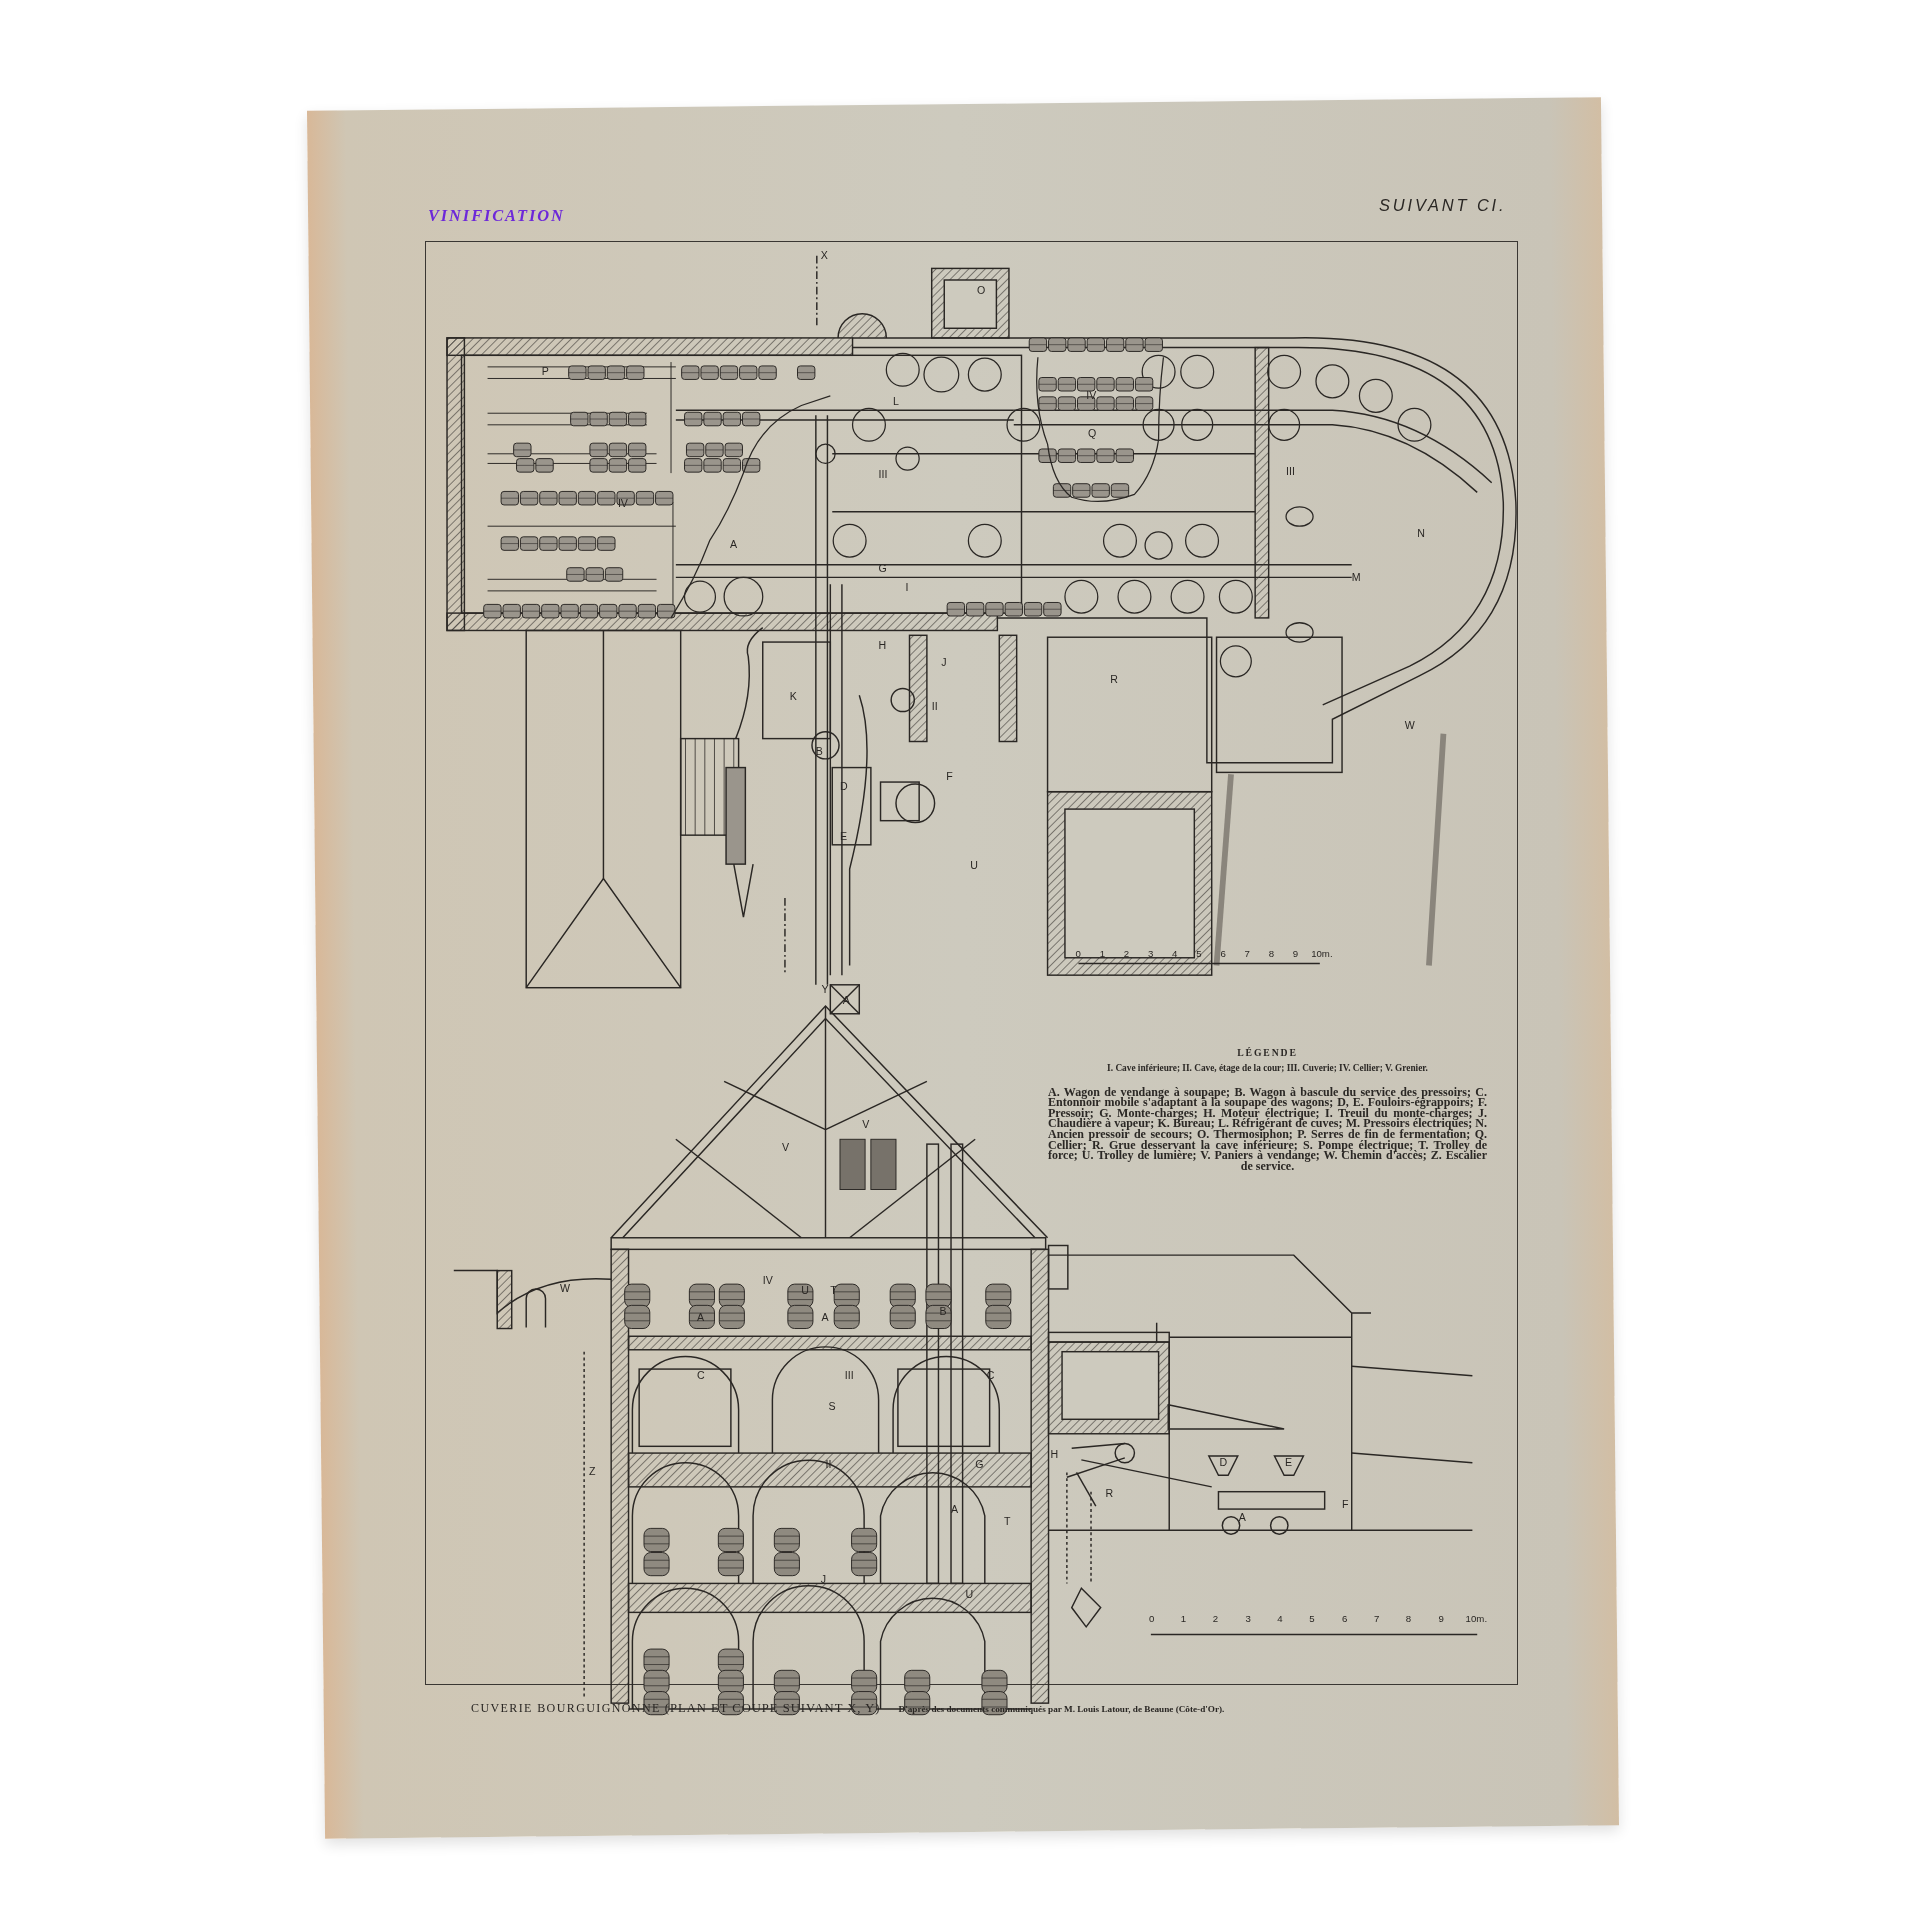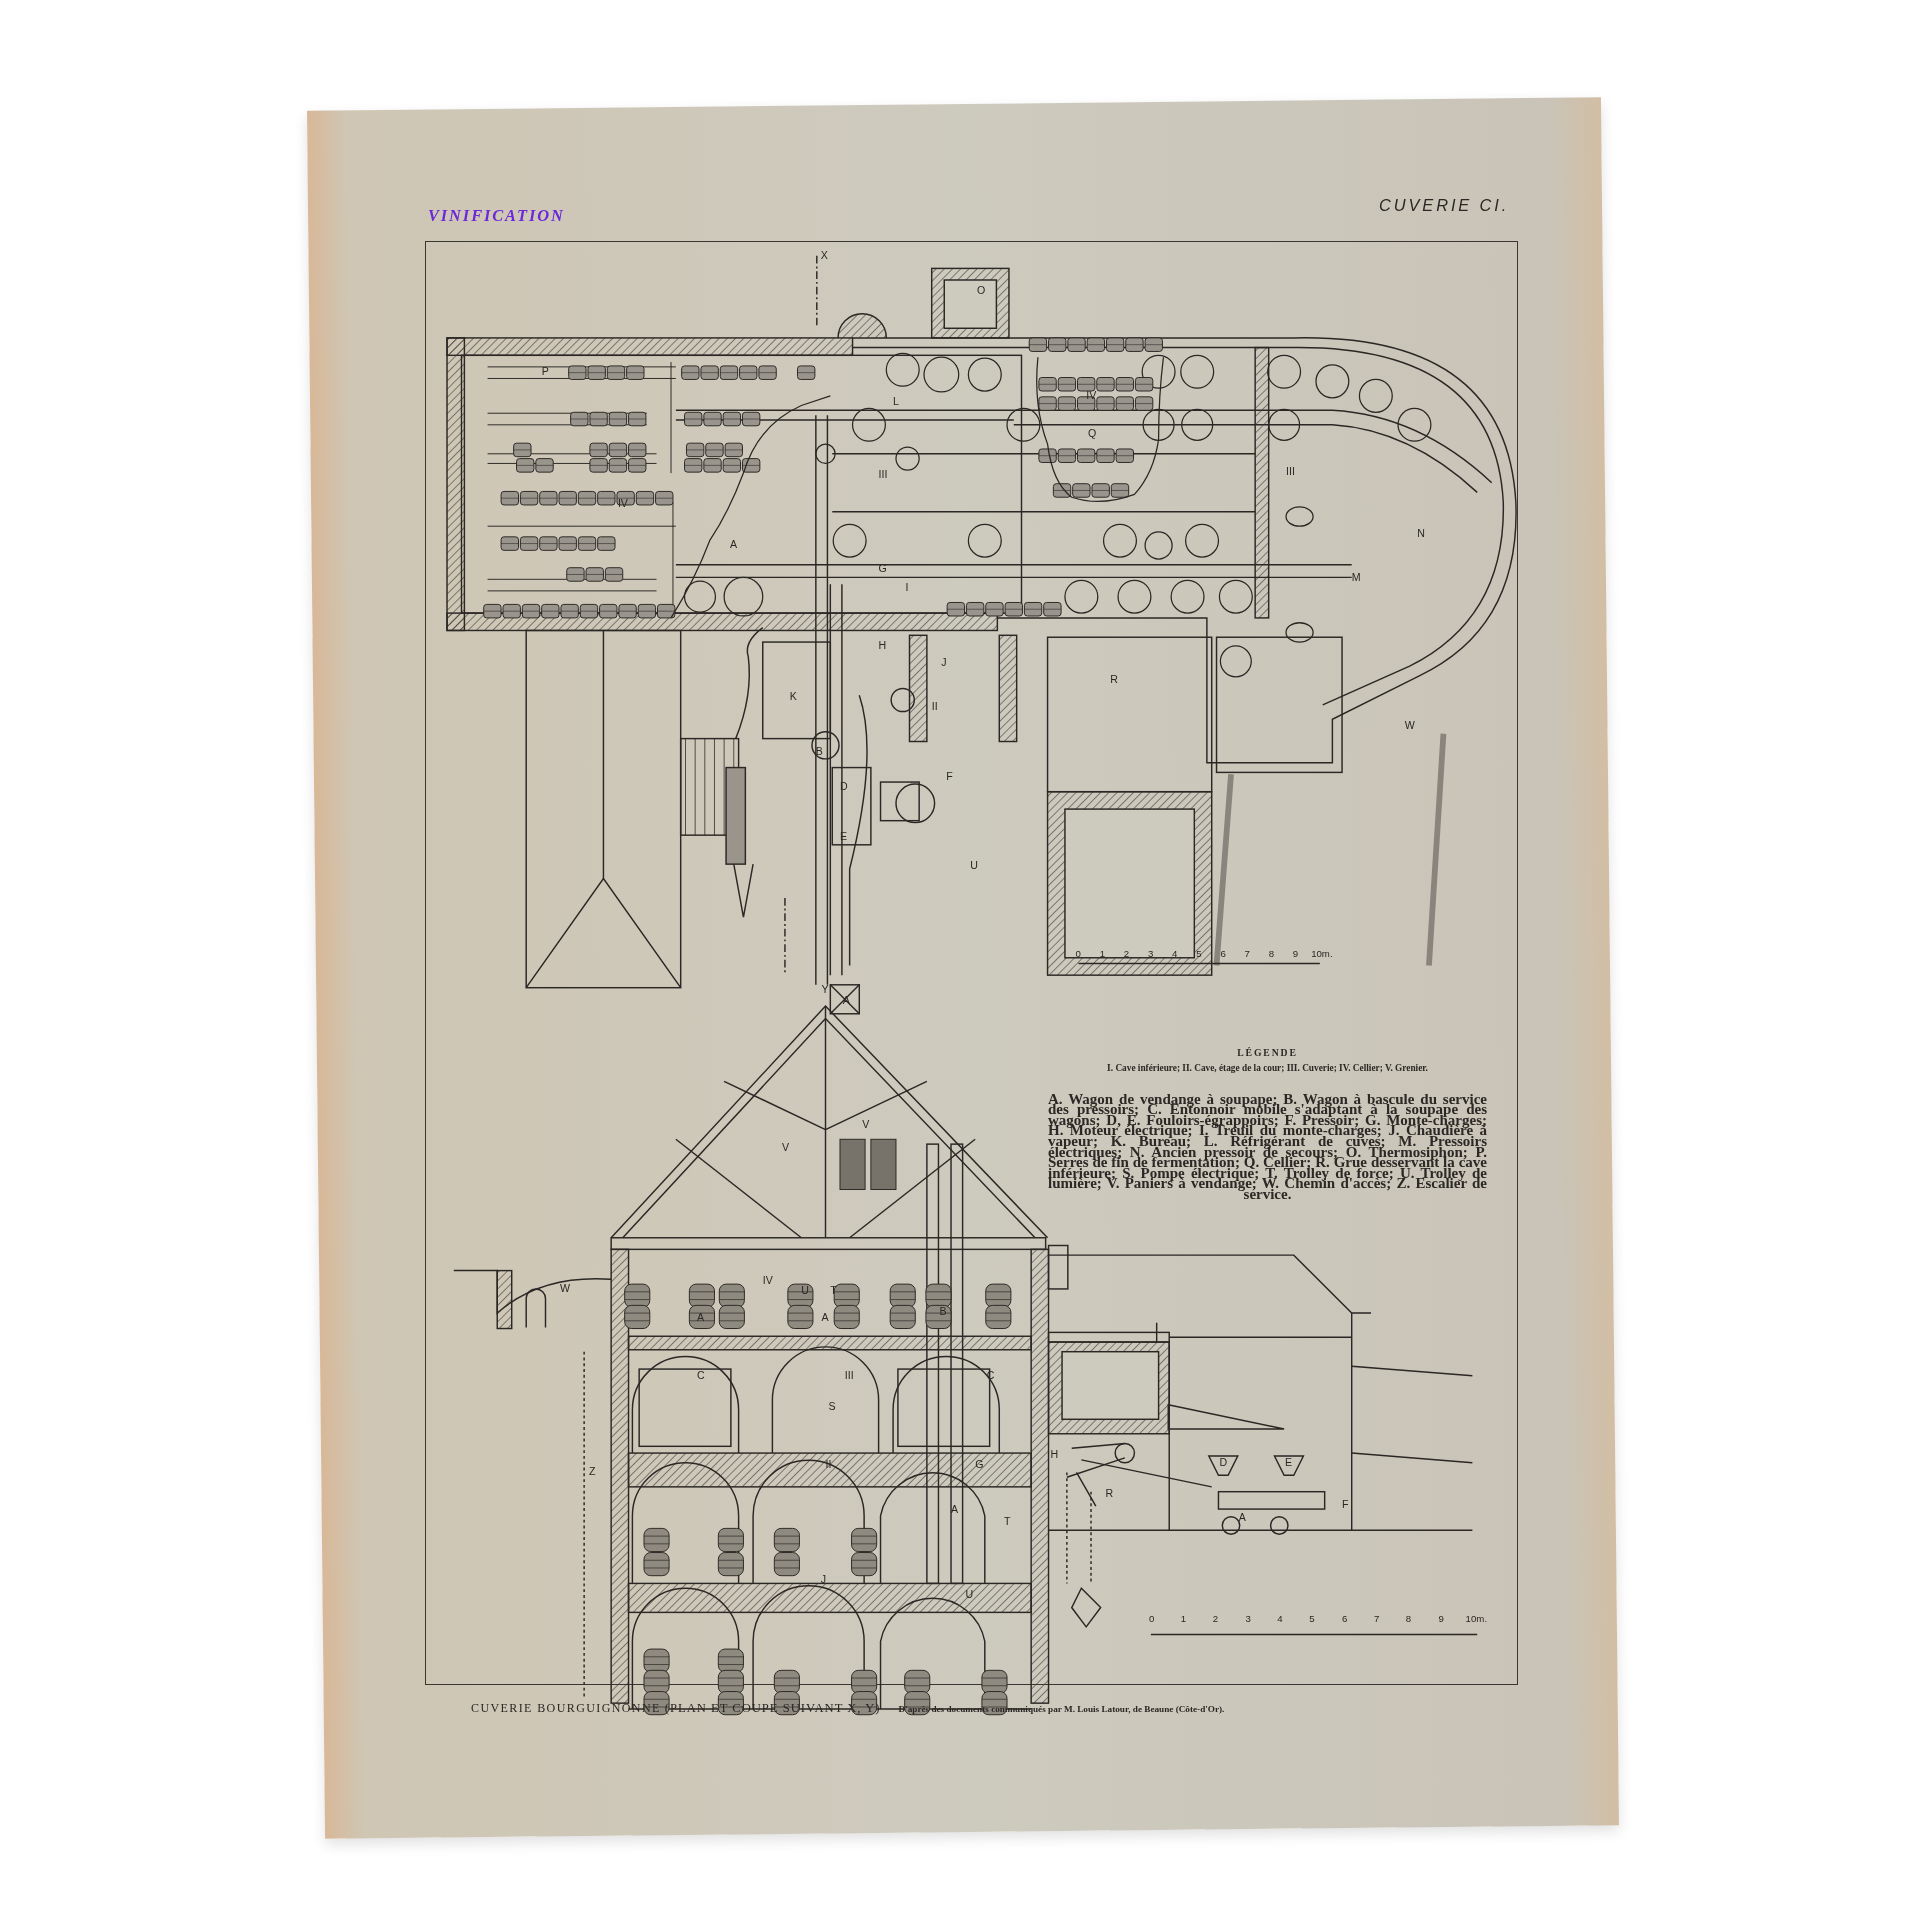--- a/index.html
+++ b/index.html
@@ -7,35 +7,35 @@
   .sheet{position:absolute;left:316px;top:104px;width:1294px;height:1728px;
     background:linear-gradient(90deg,#d8b898 0px,#cfc6b4 39px,#cdcabe 50%,#c9c4b7 96%,#d2bea4 100%);
     transform:rotate(-0.6deg);box-shadow:0 5.8px 13.5px rgba(0,0,0,0.12);}
   .hdr-left{position:absolute;left:428px;top:206px;font-family:"Liberation Serif",serif;font-style:italic;font-weight:bold;font-size:16.4px;letter-spacing:1.9px;color:#6d28d9;}
   .hdr-right{position:absolute;left:1379px;top:196px;font-family:"Liberation Sans",sans-serif;font-style:italic;font-size:16.4px;letter-spacing:2.9px;color:#2a2724;}
   .frame{position:absolute;left:425px;top:241px;width:1091px;height:1442px;border:1.4px solid #3a3733;}
   svg.plate{position:absolute;left:0;top:0;}
   .legend{position:absolute;left:1048px;top:1047px;width:439px;font-family:"Liberation Serif",serif;color:#2b2825;}
   .legend .ttl{text-align:center;font-weight:bold;font-size:9.7px;letter-spacing:1.9px;}
   .legend .rooms{text-align:center;font-size:9.3px;font-weight:bold;line-height:10.6px;margin-top:5px;}
-  .legend .items{font-size:15px;font-weight:bold;line-height:10.6px;margin-top:20px;text-align:justify;text-align-last:center;}
+  .legend .items{font-size:12px;font-weight:bold;line-height:10.6px;margin-top:13px;text-align:justify;text-align-last:center;}
   .caption{position:absolute;left:471px;top:1698px;white-space:nowrap;color:#2a2724;font-family:"Liberation Serif",serif;}
   .caption .main{font-size:12px;letter-spacing:1.4px;}
   .caption .sub{font-size:12.6px;letter-spacing:1px;font-variant:small-caps;}
   .caption .credit{font-size:9.2px;font-weight:bold;margin-left:14px;}
   .lbl{font-family:"Liberation Sans",sans-serif;font-size:11px;fill:#2a2724;}
   .scale-num{font-family:"Liberation Sans",sans-serif;font-size:10px;fill:#2a2724;}
 </style>
 </head>
 <body>
 
 <div class="sheet"></div>
 
 <div class="hdr-left">VINIFICATION</div>
-<div class="hdr-right">CUVERIE CI.</div>
+<div class="hdr-right">SUIVANT CI.</div>
 
 <div class="frame"></div>
 
 <svg class="plate" width="1931" height="1931" viewBox="0 0 2000 2000">
   <defs>
     <pattern id="hatch" width="6" height="6" patternUnits="userSpaceOnUse" patternTransform="rotate(45)">
       <line x1="0" y1="0" x2="0" y2="6" stroke="#3a3733" stroke-width="1.2"></line>
     </pattern>
     <g id="barrel">
       <rect x="-9" y="-7" width="18" height="14" rx="3" fill="#9a958c" stroke="#2a2724" stroke-width="1"></rect>

